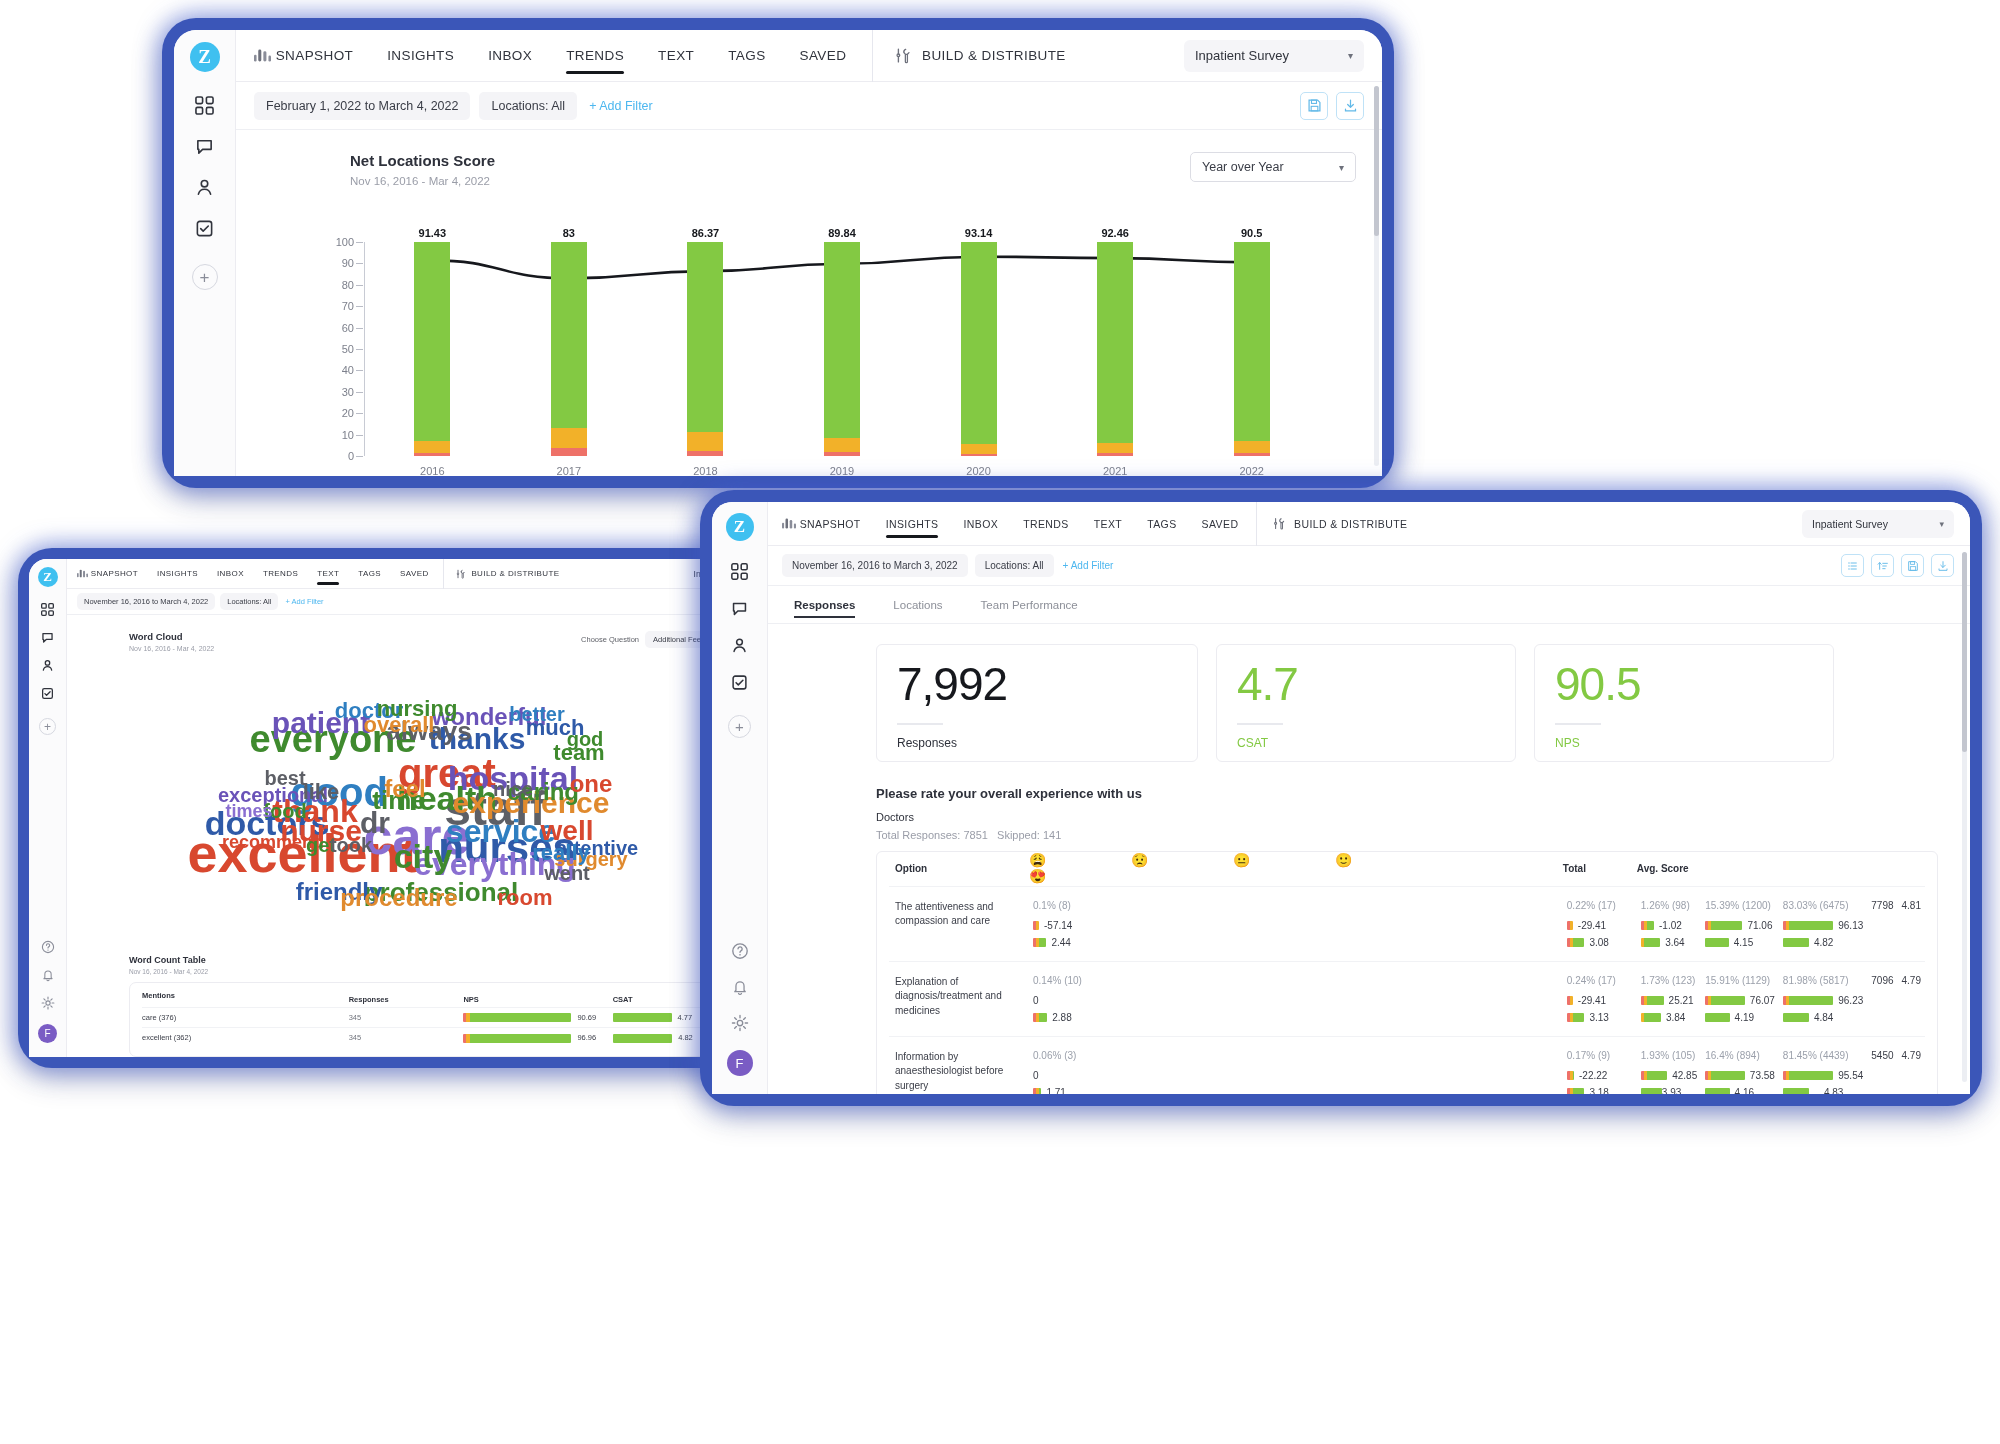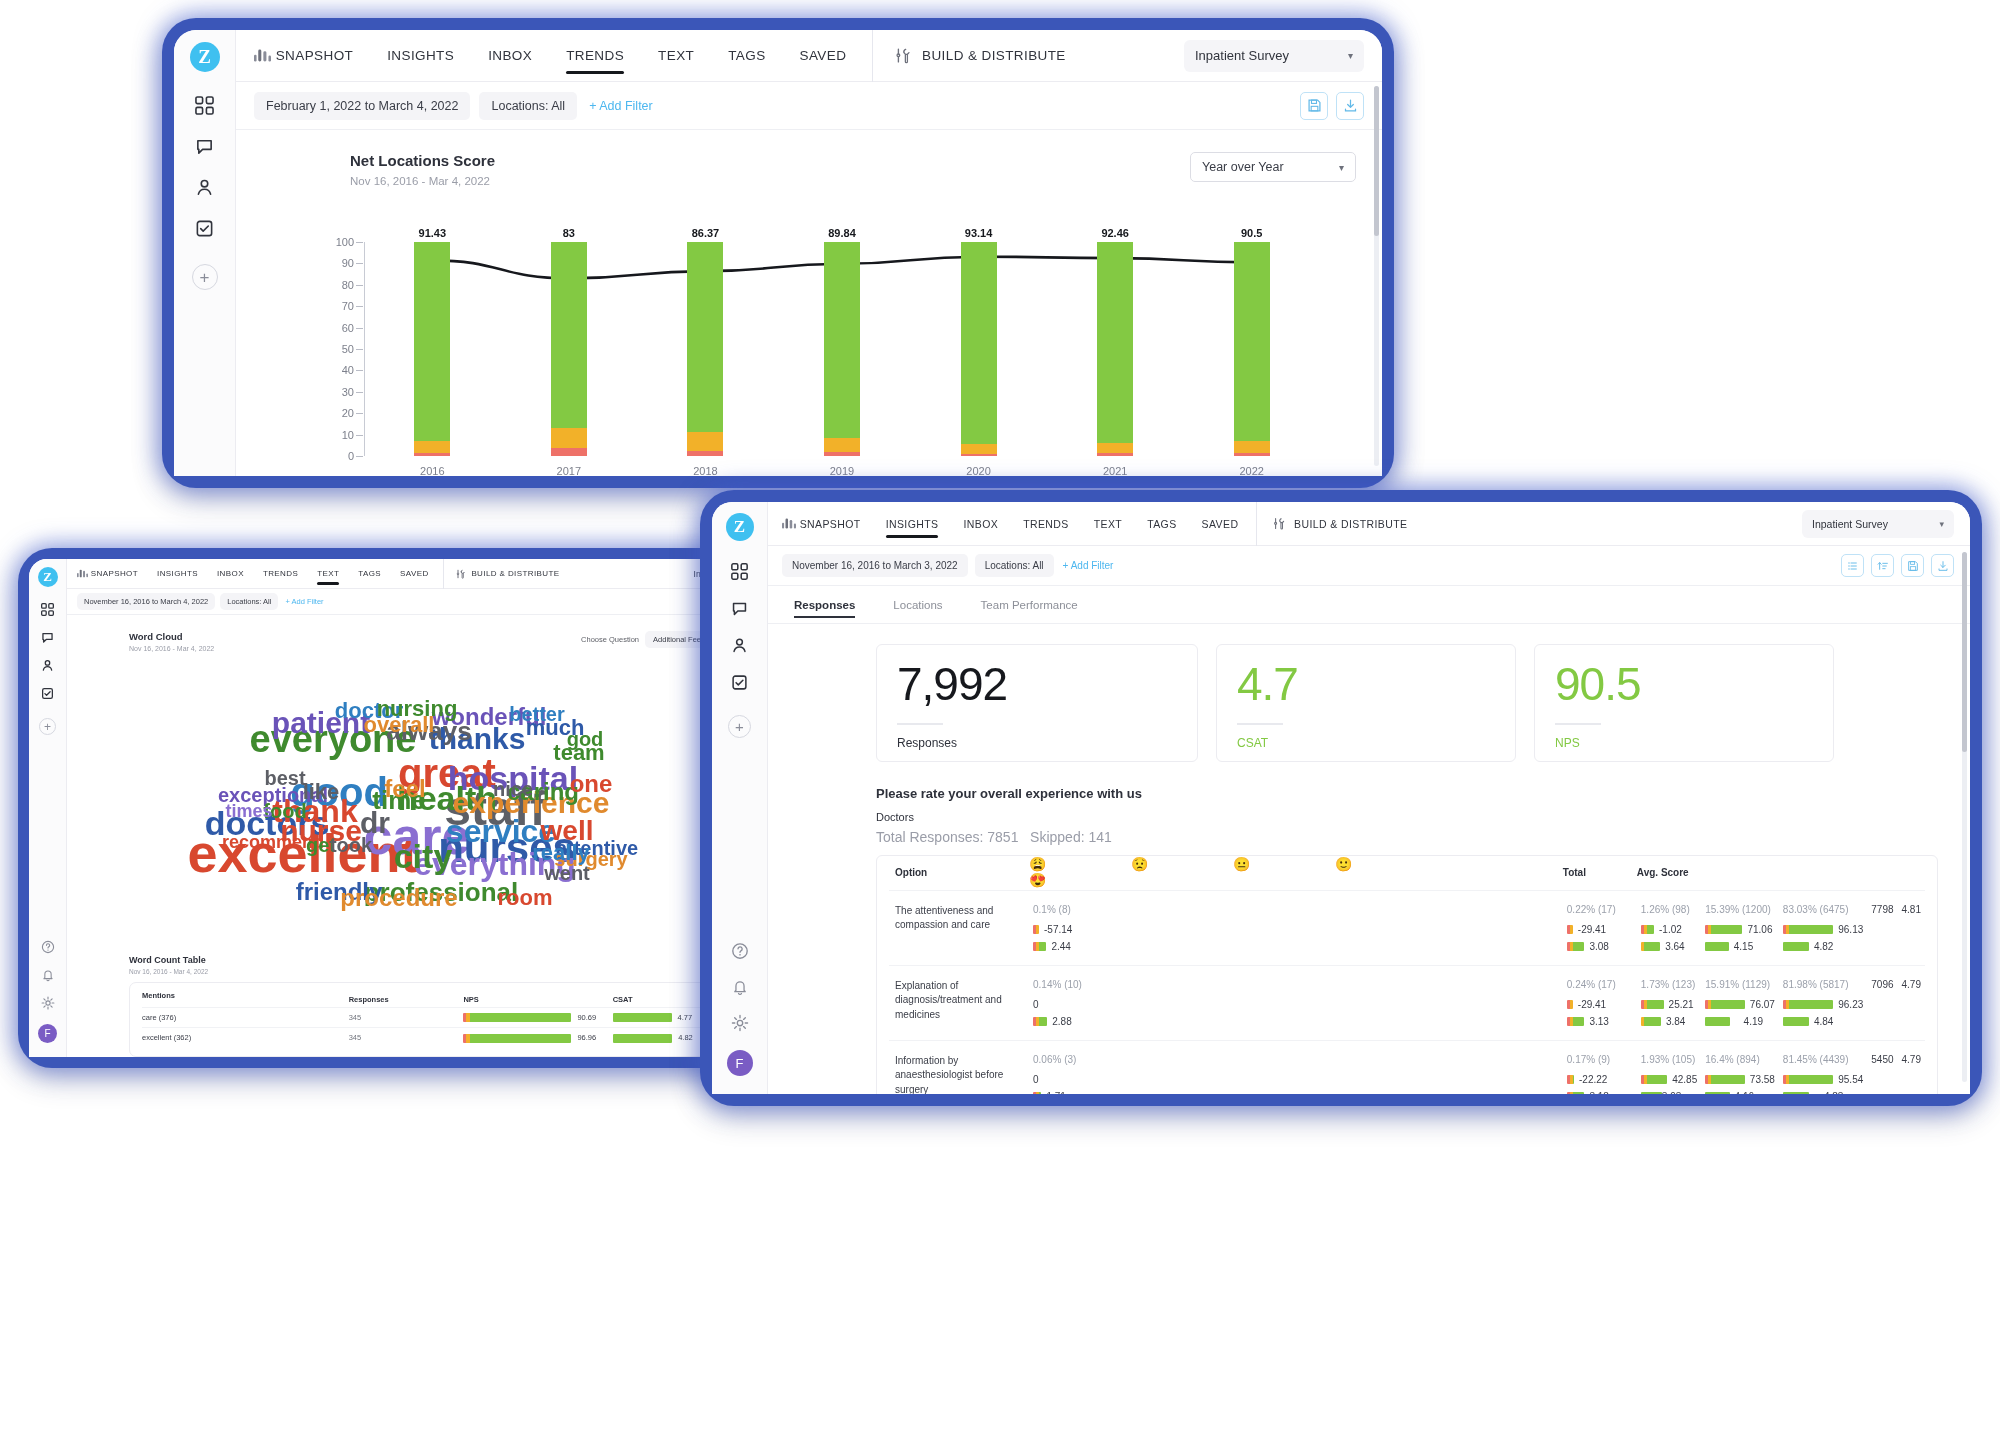--- a/index.html
+++ b/index.html
@@ -714,21 +714,21 @@
         <div class="kpi" style="width:300px;height:118px;padding:16px 20px;">
           <div class="kpi-num" style="font-size:46px;color:#83c943;">90.5</div>
           <div class="kpi-rule" style="width:46px;height:2px;margin:16px 0 11px;"></div>
           <div style="font-size:12px;color:#83c943;">NPS</div>
         </div>
       </div>
 
       <div style="position:absolute; left:164px; top:284px; width:1062px;">
         <div style="font-size:13px;font-weight:700;color:#2e313b;">Please rate your overall experience with us</div>
         <div style="font-size:11px;color:#2e313b;margin-top:10px;">Doctors</div>
-        <div class="sub" style="font-size:14px;margin-top:6px;white-space:pre;">Total Responses: 7851   Skipped: 141</div>
+        <div class="sub" style="font-size:11px;margin-top:6px;white-space:pre;">Total Responses: 7851   Skipped: 141</div>
 
         <div class="card" style="margin-top:10px; padding:0 12px; border-radius:6px 6px 0 0;">
           <table class="itab" style="font-size:10px;">
             <thead>
                 <tr style="height:34px;">
               <th style="width:140px;padding-left:6px;">Option</th>
               <th class="emoji" style="width:102px;font-size:14px;">😩</th>
               <th class="emoji" style="width:102px;font-size:14px;">😟</th>
               <th class="emoji" style="width:102px;font-size:14px;">😐</th>
               <th class="emoji" style="width:118px;font-size:14px;">🙂</th>
@@ -895,21 +895,21 @@
                   <td style="padding:13px 4px;">
                     <div>15.91% (1129)</div>
                     <div style="margin-top:9px;color:#3a3d47;display:flex;align-items:center;gap:5px;">
                       <span class="minibar" style="width:39.6px;">
                         <span class="mb-r" style="width:3px;"></span>
                         <span class="mb-y" style="width:3px;"></span>
                         <span class="mb-g" style="flex:1;"></span>
                       </span>
                       <span>76.07</span>
                     </div>
-                    <div style="margin-top:6px;color:#3a3d47;display:flex;align-items:center;gap:14px;">
+                    <div style="margin-top:6px;color:#3a3d47;display:flex;align-items:center;gap:5px;">
                       <span class="minibar" style="width:24.36px;">
                         <span class="mb-r" style="width:0px;"></span>
                         <span class="mb-y" style="width:0px;"></span>
                         <span class="mb-g" style="flex:1;"></span>
                       </span>
                       <span>4.19</span>
                     </div>
                   </td>
                   <td style="padding:13px 4px;">
                     <div>81.98% (5817)</div>

